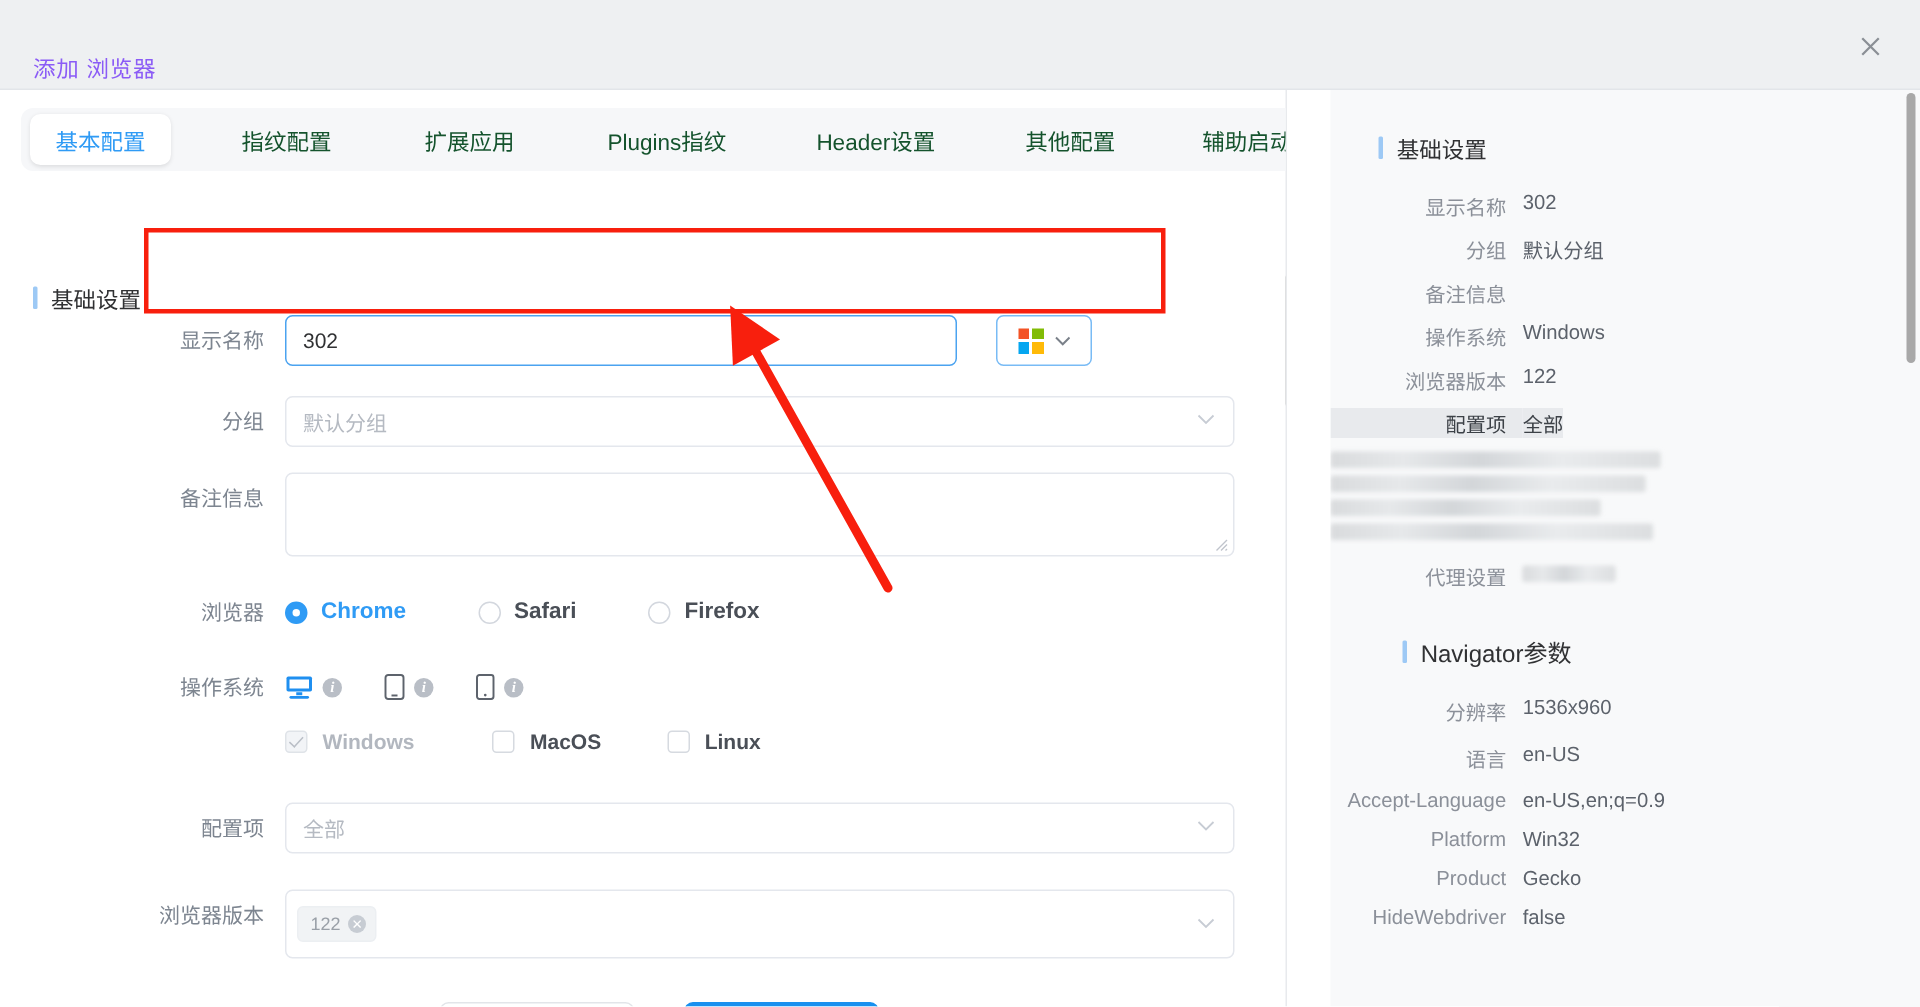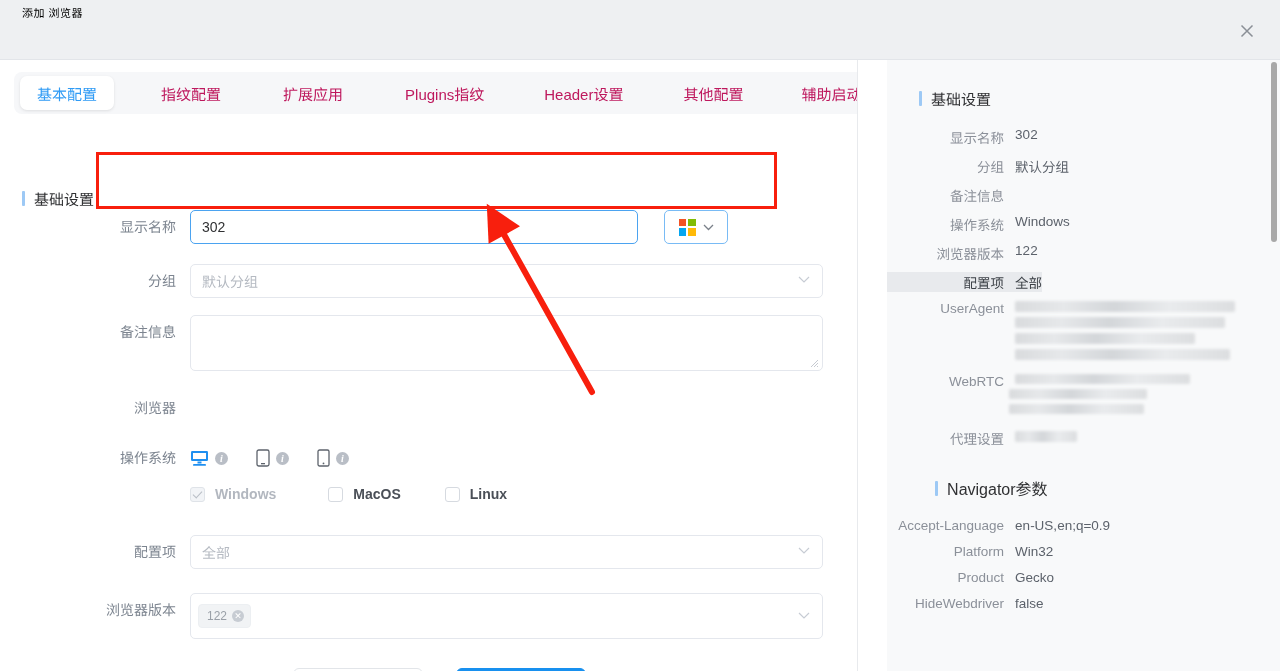--- a/index.html
+++ b/index.html
@@ -32,22 +32,22 @@
   }
 
   
   .dialog-header {
     position: absolute; left: 0; top: 0;
     width: 1280px; height: 60px;
     background: #eef0f2;
     border-bottom: 1px solid #e2e5e9;
   }
   .dialog-title {
-    position: absolute; left: 22px; top: 4px;
-    font-size: 11px; color: #000000; letter-spacing: 0.5px;
+    position: absolute; left: 22px; top: 34px;
+    font-size: 15px; color: #8b5cf6; letter-spacing: 0.5px;
   }
   .close-icon {
     position: absolute; right: 22px; top: 20px;
     width: 22px; height: 22px;
     cursor: pointer;
     color: #909399;
   }
   .close-icon svg { display:block; }
 
   
@@ -72,21 +72,21 @@
     width: 850px; height: 42px;
     background: #f6f7f9;
     border-radius: 8px;
     display: flex; align-items: center;
   }
   .tab {
     height: 34px;
     margin-left: 6px;
     padding: 0 17px;
     display: flex; align-items: center; justify-content: center;
-    font-size: 15px; color: #be185d;
+    font-size: 15px; color: #14532d;
     border-radius: 7px;
     cursor: pointer;
     white-space: nowrap;
   }
   .tab.active {
     background: #ffffff;
     color: #2f9bf5;
     box-shadow: 0 1px 3px rgba(0,0,0,.10);
     font-weight: 500;
   }
@@ -377,20 +377,34 @@
           <div class="textarea-box">
             <textarea style="width: 100%; height: 100%; border: none; outline: none; background: transparent; resize: none; padding: 8px 11px; font-size: 14px; font-family: inherit;"></textarea>
             <svg class="resize-grip" viewBox="0 0 10 10">
               <path d="M9 2 L2 9 M9 5 L5 9 M9 8 L8 9" stroke="currentColor" stroke-width="0.9" fill="none"></path>
             </svg>
           </div>
         </div>
 
         <div class="row" style="margin-bottom:16px;">
           <div class="row-label">浏览器</div>
+          <div class="radio-row" style="line-height:34px;">
+            <div class="radio checked">
+              <span class="dot"></span>
+              <span class="lbl">Chrome</span>
+            </div>
+            <div class="radio">
+              <span class="dot"></span>
+              <span class="lbl">Safari</span>
+            </div>
+            <div class="radio">
+              <span class="dot"></span>
+              <span class="lbl">Firefox</span>
+            </div>
+          </div>
         </div>
 
         <div class="row" style="margin-bottom:4px;">
           <div class="row-label">操作系统</div>
           <div class="device-row" style="height:34px;">
             <div class="device">
               <svg width="19" height="17" viewBox="0 0 19 17">
                 <rect x="1" y="1" width="17" height="10" rx="1.2" fill="#1f8ff0"></rect>
                 <rect x="3" y="3" width="13" height="6" fill="#ffffff"></rect>
                 <rect x="7.5" y="11.5" width="4" height="2" fill="#1f8ff0"></rect>
@@ -493,50 +507,49 @@
         <div class="kv">
           <span class="k">浏览器版本</span>
           <span class="v">122</span>
         </div>
         <div class="kv highlight">
           <span class="k">配置项</span>
           <span class="v">全部</span>
         </div>
 
         <div class="kv" style="margin-top:2px;">
-          <span class="k" style="position:relative;">UserAgent</span>
           <span class="blur-stack">
             <span class="blur" style="width:220px;height:11px;"></span>
             <span class="blur" style="width:210px;height:11px;"></span>
             <span class="blur" style="width:180px;height:11px;"></span>
             <span class="blur" style="width:215px;height:11px;"></span>
           </span>
         </div>
 
-        <div class="kv" style="margin-top:14px;">
-          <span class="k">WebRTC</span>
-          <span class="blur-stack">
-            <span class="blur" style="width:175px;height:10px;"></span>
-            <span class="blur" style="width:138px;height:10px;margin-left:-6px;"></span>
-            <span class="blur" style="width:135px;height:10px;margin-left:-6px;"></span>
-          </span>
-        </div>
 
         <div class="kv" style="margin-top:14px;">
           <span class="k">代理设置</span>
           <span class="blur" style="width:62px;height:11px;margin-top:3px;"></span>
         </div>
       </div>
 
       <div class="rp-head" style="margin:28px 0 18px 32px;padding-left:16px;">
         <span class="rp-bar"></span>
         <span style="font-size:16px;">Navigator参数</span>
       </div>
 
       <div>
+        <div class="kv" style="margin-bottom:11px;">
+          <span class="k">分辨率</span>
+          <span class="v">1536x960</span>
+        </div>
+        <div class="kv" style="margin-bottom:11px;">
+          <span class="k">语言</span>
+          <span class="v">en-US</span>
+        </div>
         <div class="kv" style="margin-bottom:11px;align-items:center;">
           <span class="k">Accept-Language</span>
           <span class="v">en-US,en;q=0.9</span>
         </div>
         <div class="kv" style="margin-bottom:11px;">
           <span class="k">Platform</span>
           <span class="v">Win32</span>
         </div>
         <div class="kv" style="margin-bottom:11px;">
           <span class="k">Product</span>

